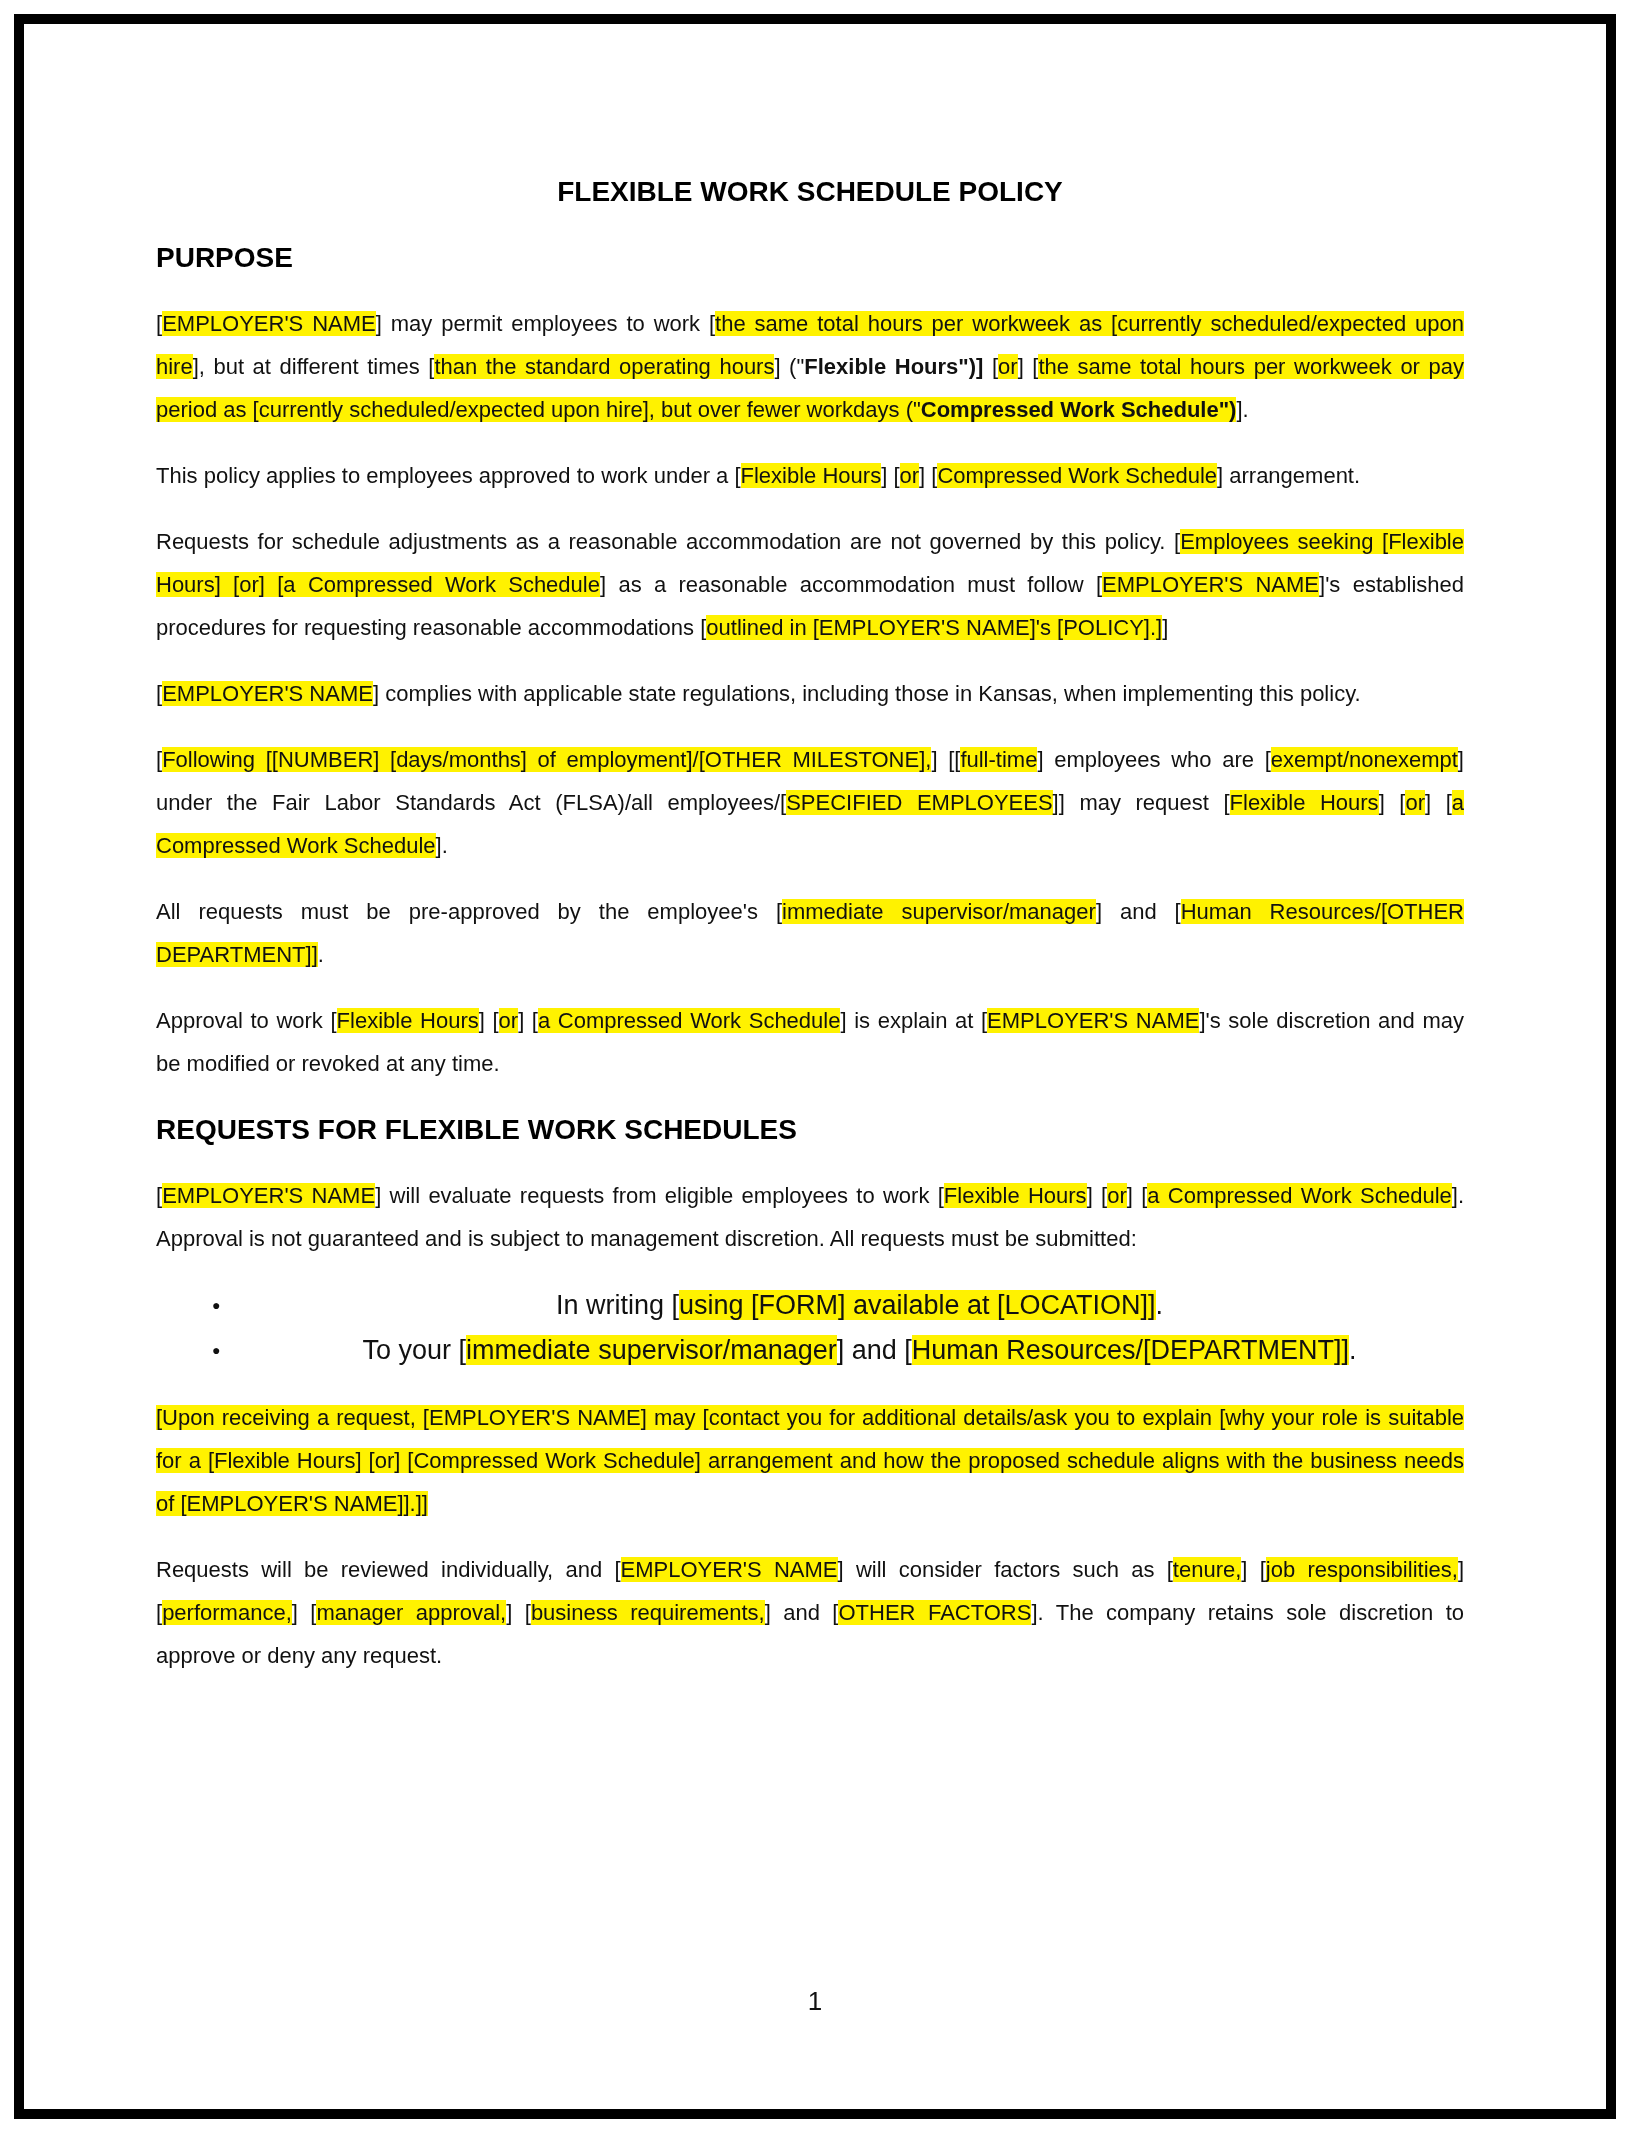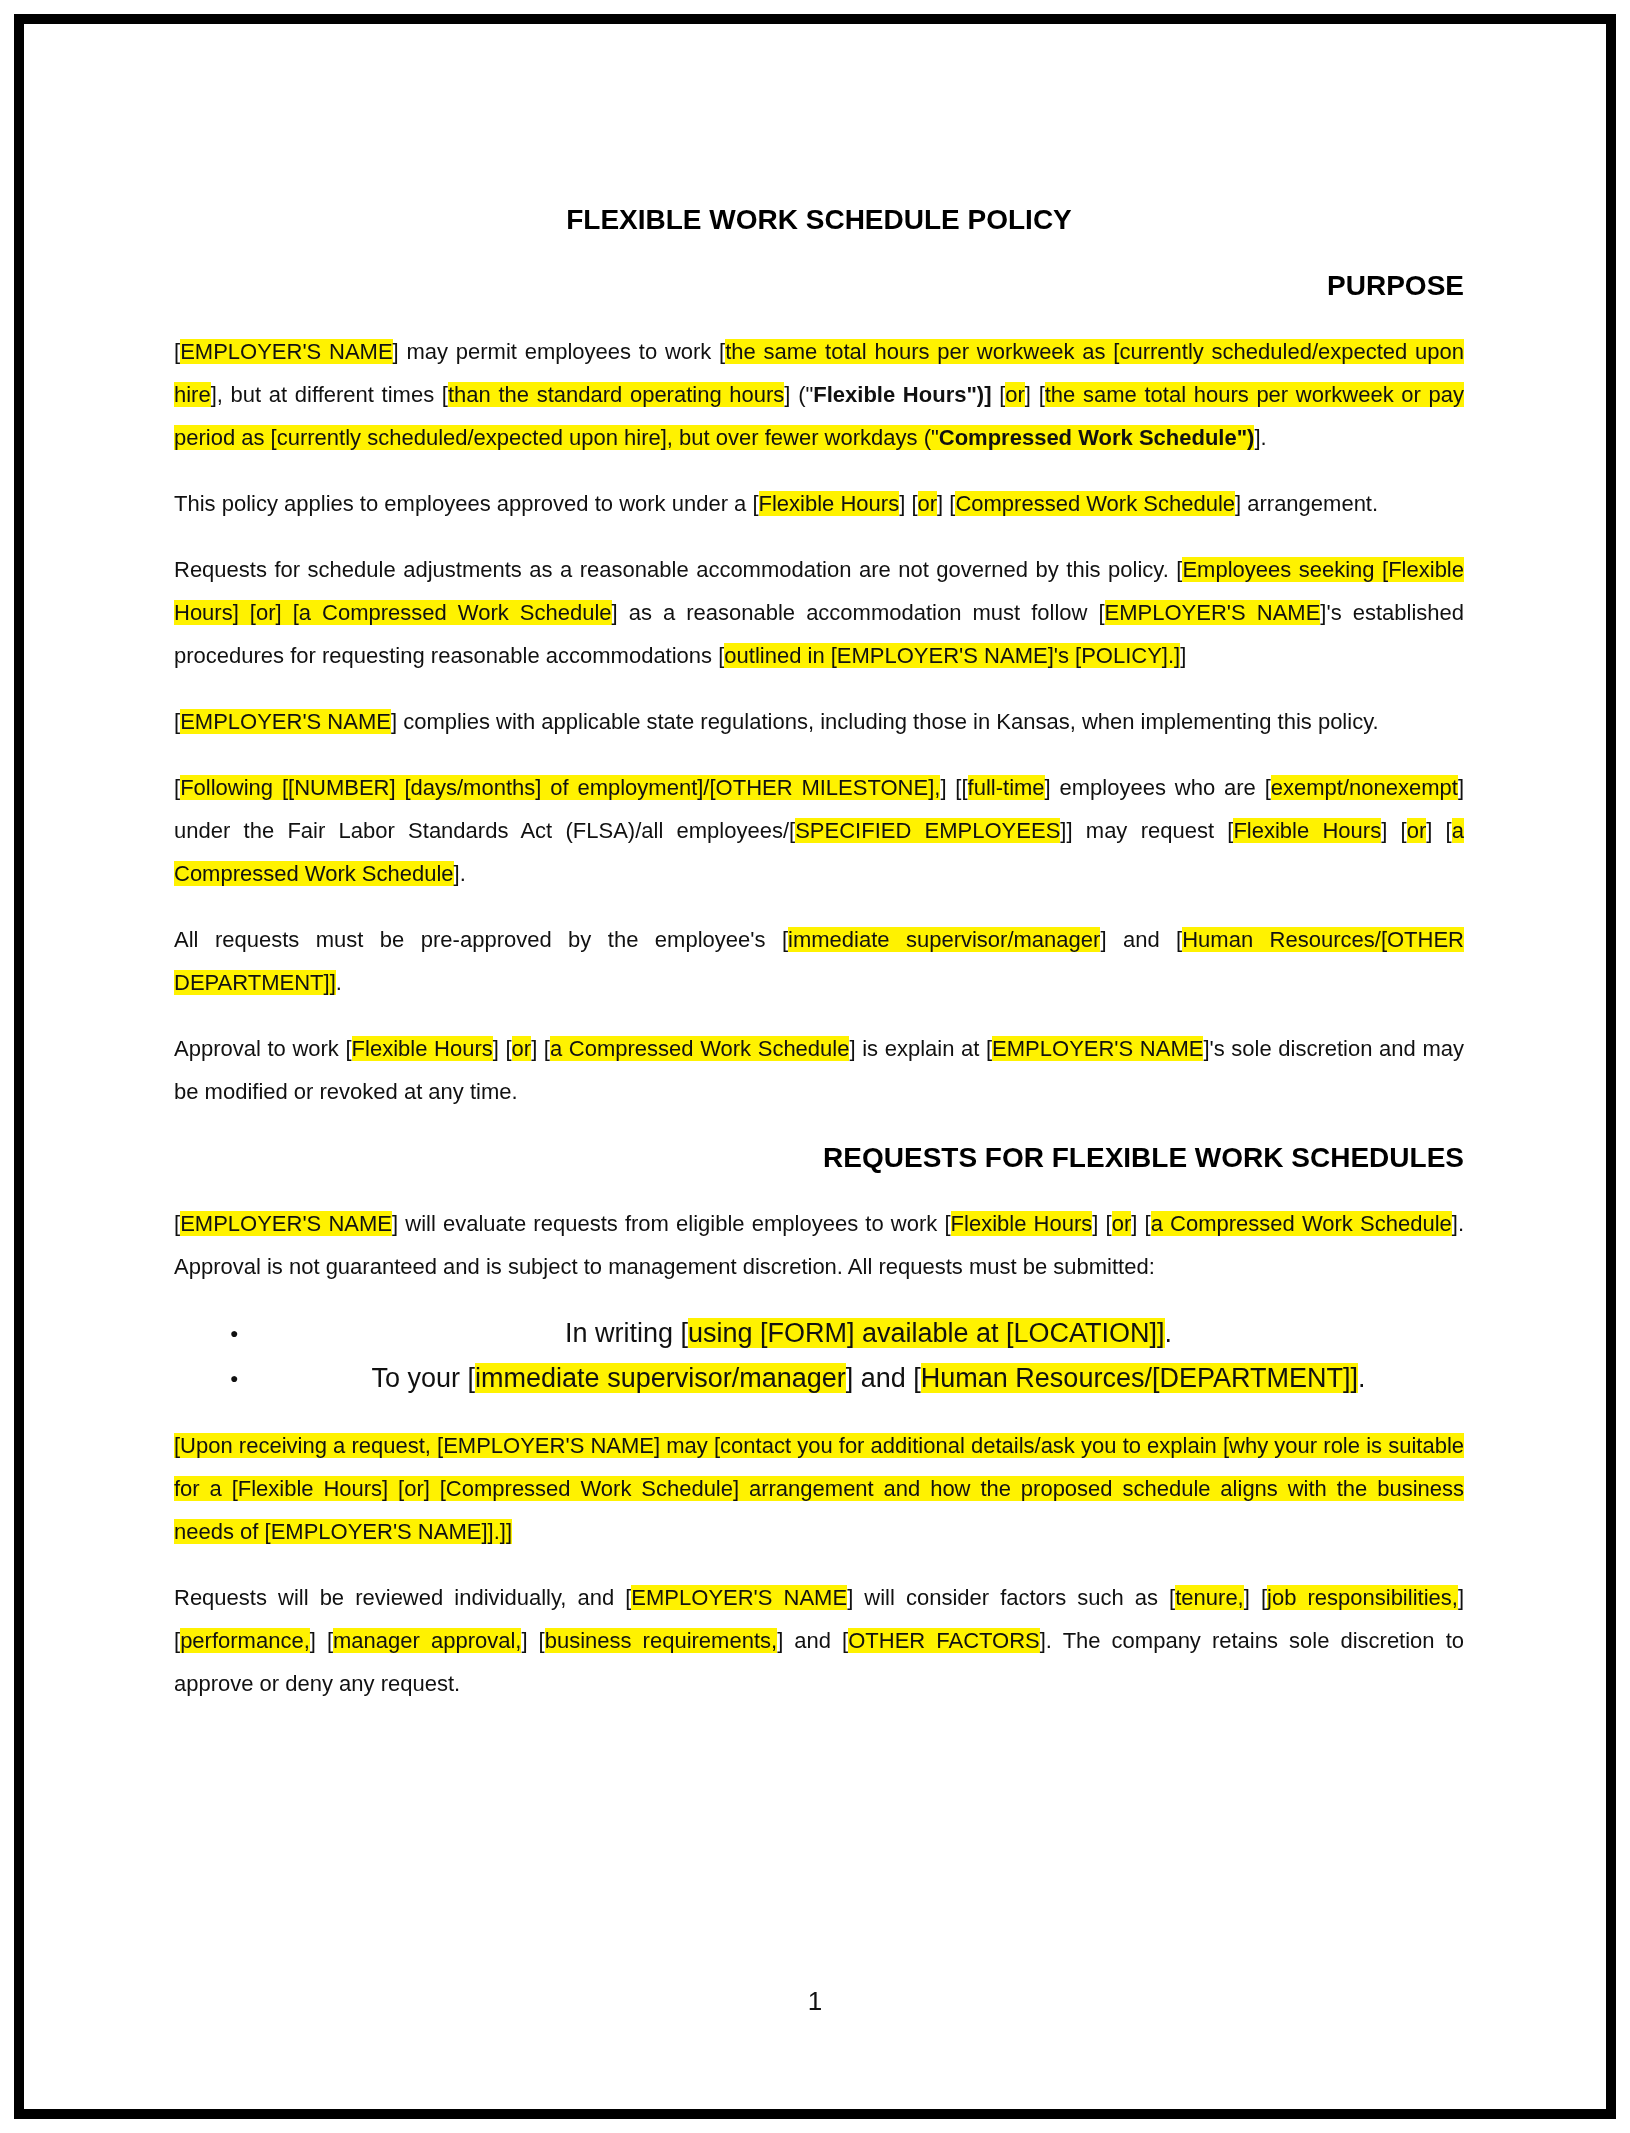--- a/index.html
+++ b/index.html
@@ -5,28 +5,28 @@
   html,body{margin:0;padding:0;}
   body{
     width:1630px;height:2133px;position:relative;background:#ffffff;
     font-family:"Liberation Sans", sans-serif;color:#111111;
   }
   .page{
     position:absolute;inset:14px;border:10px solid #000;background:#fff;
     box-sizing:border-box;
   }
   .content{
-    position:absolute;left:150px;right:142px;top:146px;margin-top:28px;
+    position:absolute;left:132px;right:142px;top:146px;
   }
   .doc-title{
     font-size:28px;font-weight:700;line-height:43px;text-align:center;
     margin:0 0 23px 0;color:#000;
   }
   .heading{
-    font-size:28px;font-weight:700;line-height:43px;text-align:right;
+    font-size:28px;font-weight:700;line-height:43px;text-align:left;
     margin:0 0 23px 0;color:#000;
   }
   .para{
     font-size:22px;line-height:43px;text-align:justify;
     margin:0 0 23px 0;
   }
   .bullets{
     list-style:none;margin:0 0 23px 0;padding:0;
   }
   .bullets li{

